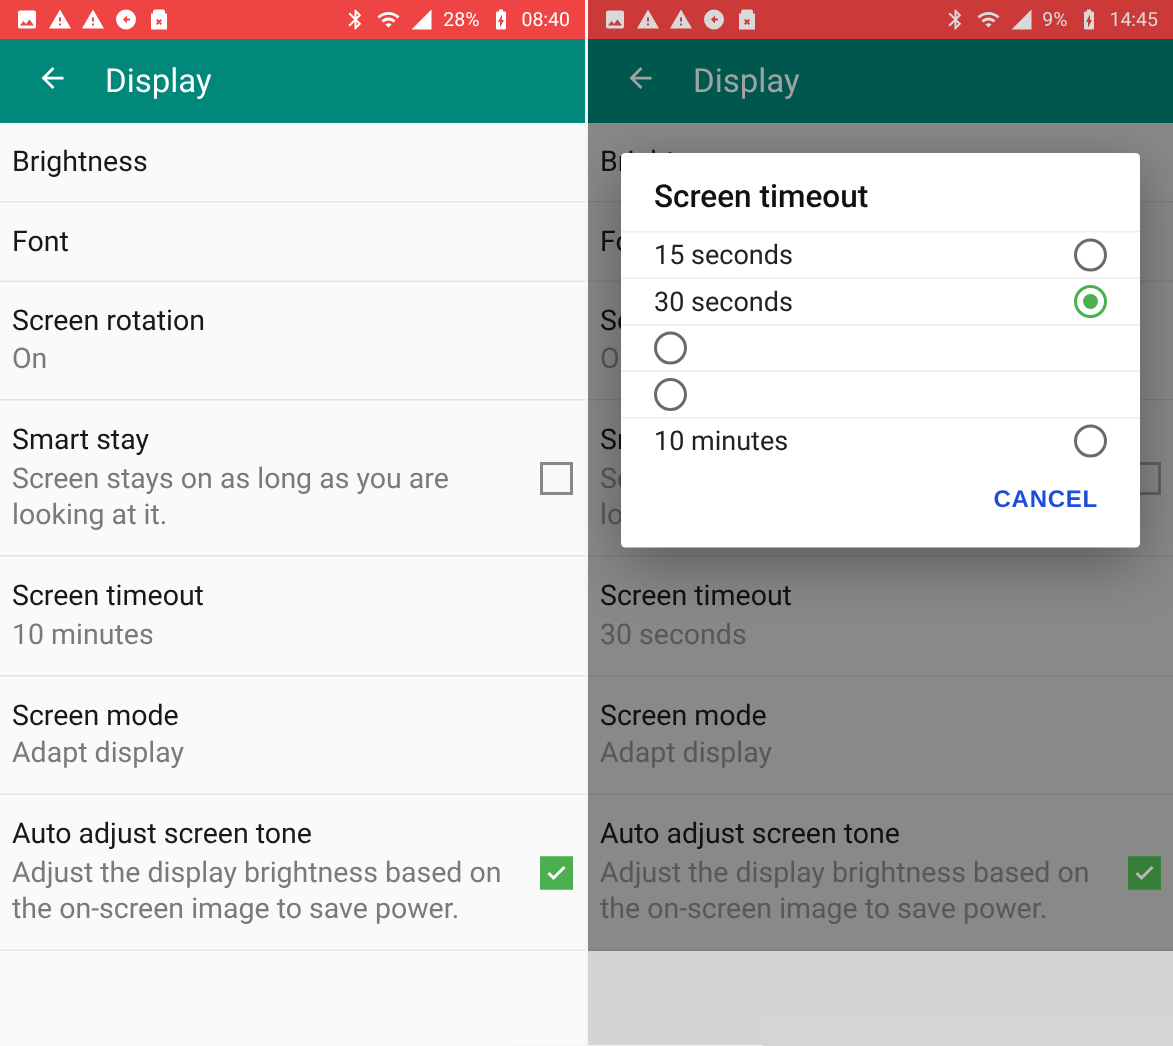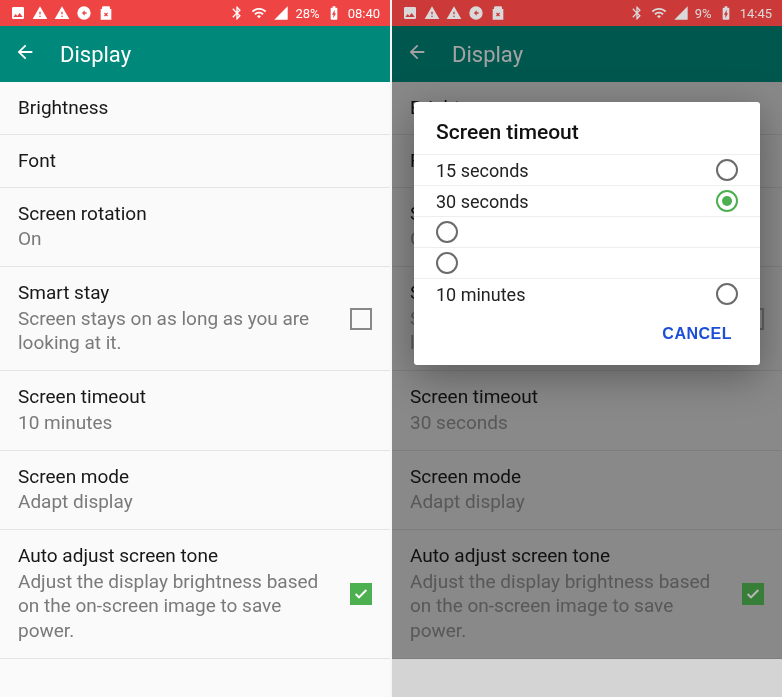--- a/index.html
+++ b/index.html
@@ -33,29 +33,29 @@
     .status-icon { width: 16px; height: 16px; display: inline-flex; align-items: center; justify-content: center; }
     .status-icon svg { width: 16px; height: 16px; fill: #fff; }
     .stat-txt { font-size: 13px; }
     
     .action-bar {
       background: #00897b;
       color: #fff;
       height: 56px;
       display: flex;
       align-items: center;
-      padding: 0 14px;
+      padding: 0 24px;
       gap: 24px;
     }
     .back-arrow svg { width: 22px; height: 22px; fill: #fff; }
     .action-title { font-size: 22px; font-weight: 400; }
     
     .list { background: #fafafa; }
     .item {
-      padding: 14px 18px;
+      padding: 14px 8px;
       border-bottom: 1px solid #e4e4e4;
       display: flex;
       align-items: center;
     }
     .item-main { flex: 1; }
     .item-title { font-size: 19px; color: #181818; line-height: 1.25; }
     .item-sub { font-size: 19px; color: #7a7a7a; margin-top: 2px; line-height: 1.3; }
     .checkbox {
       width: 22px; height: 22px;
       border: 2px solid #888;

